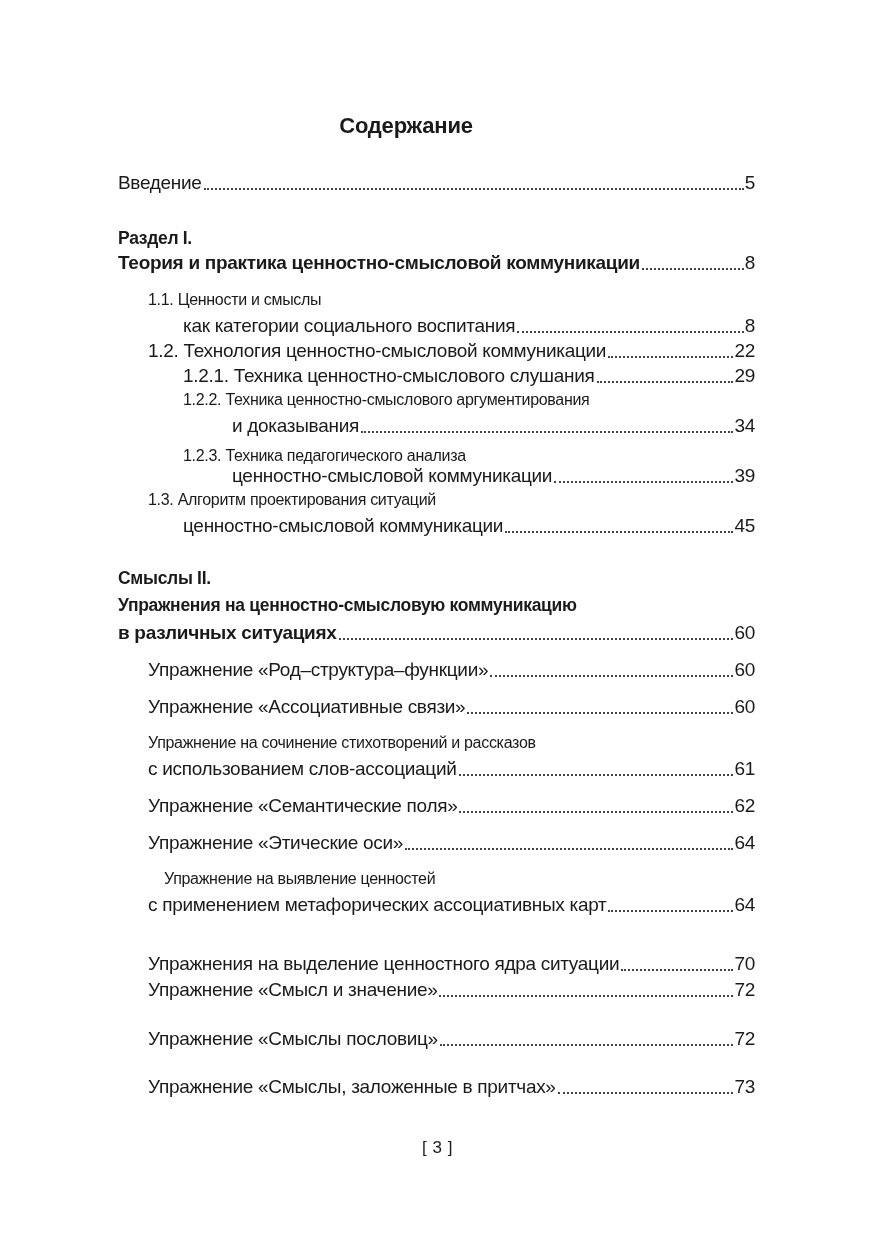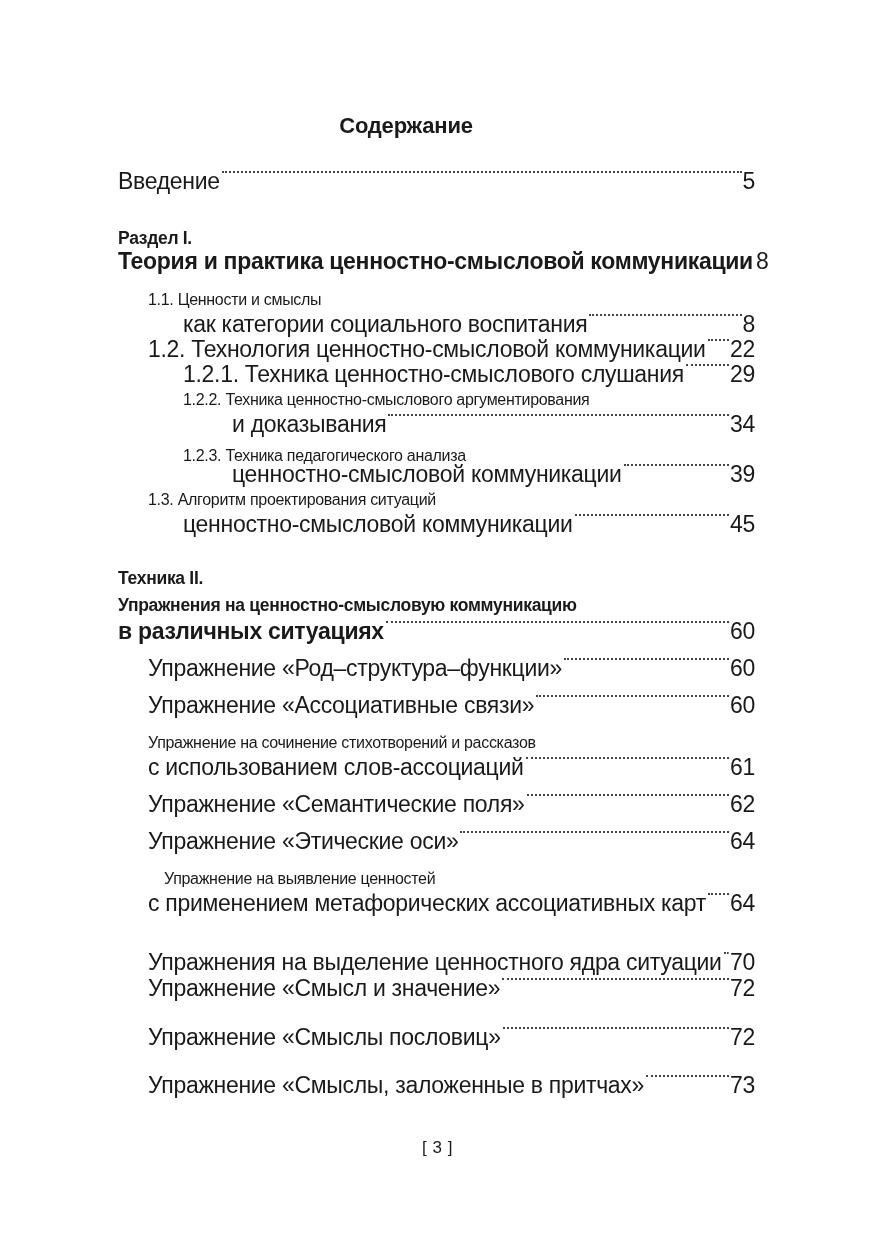--- a/index.html
+++ b/index.html
@@ -7,22 +7,22 @@
     width: 875px; height: 1241px; position: relative; overflow: hidden;
     font-family: "Liberation Sans", "DejaVu Sans", sans-serif;
     color: #1a1a1a;
   }
   .title {
     position: absolute; left: 0; width: 812px; top: 113px;
     text-align: center; font-size: 22px; font-weight: bold; letter-spacing: -0.2px;
   }
   .line {
     position: absolute; right: 120px; height: 24px;
-    display: flex; 
-    font-size: 23px; line-height: 22px; white-space: nowrap;
+    display: flex; align-items: flex-end;
+    font-size: 19px; line-height: 22px; white-space: nowrap;
     letter-spacing: -0.3px;
   }
   .line.bold { font-weight: bold; }
   .line .txt { flex: 0 0 auto; }
   .line .dots {
     flex: 1 1 auto; overflow: hidden; margin: 0 1px 4px 2px;
     border-bottom: 2px dotted #444; height: 1px; font-weight: normal;
   }
   .line .pg { flex: 0 0 auto; font-weight: normal; }
   .head {
@@ -89,21 +89,21 @@
   <span class="pg">39</span>
 </div>
 
 <div class="plain" style="left:148px; top:489px;">1.3. Алгоритм проектирования ситуаций</div>
 <div class="line" style="left:183px; top:513px;">
   <span class="txt">ценностно-смысловой коммуникации</span>
   <span class="dots"></span>
   <span class="pg">45</span>
 </div>
 
-<div class="head" style="left:118px; top:567px;">Техника II.</div>
+<div class="head" style="left:118px; top:567px;">Смыслы II.</div>
 <div class="head" style="left:118px; top:594px;">Упражнения на ценностно-смысловую коммуникацию</div>
 <div class="line bold" style="left:118px; top:620px;">
   <span class="txt">в различных ситуациях</span>
   <span class="dots"></span>
   <span class="pg">60</span>
 </div>
 
 <div class="line" style="left:148px; top:657px;">
   <span class="txt">Упражнение «Род–структура–функции»</span>
   <span class="dots"></span>

